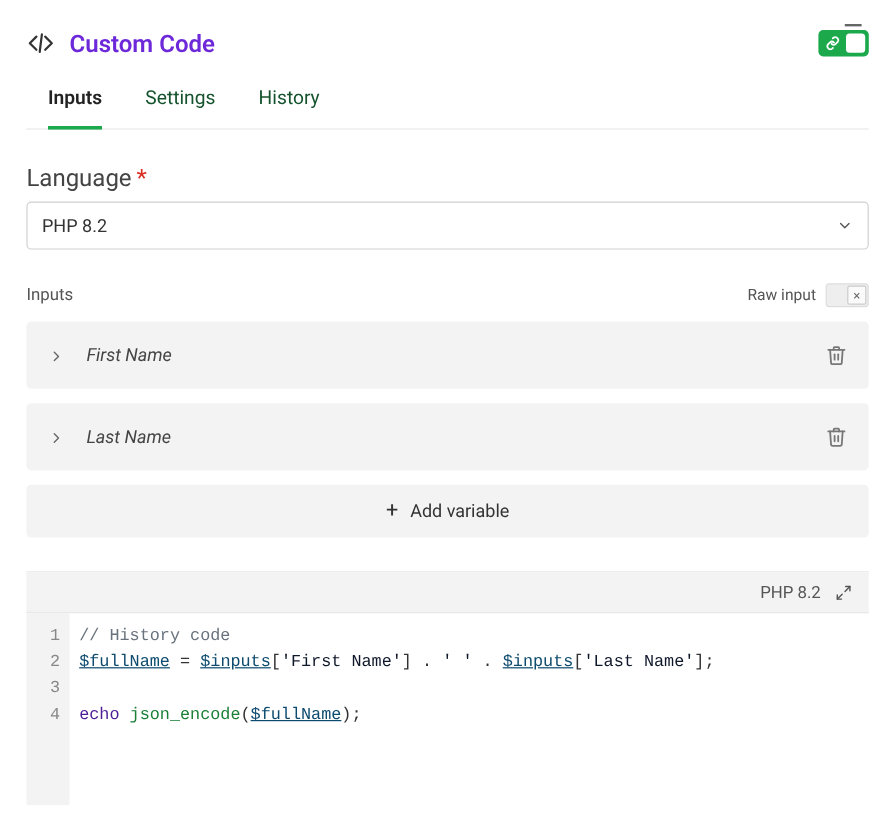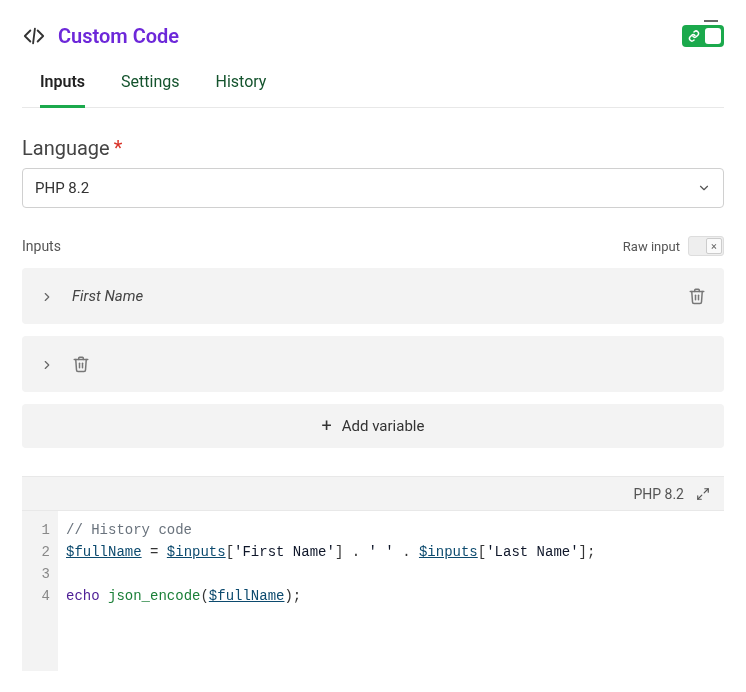--- a/index.html
+++ b/index.html
@@ -240,20 +240,21 @@
       </svg>
     </span>
   </div>
 
   <div class="var-item">
     <span class="var-chevron">
       <svg viewBox="0 0 24 24" width="14" height="14" fill="none" stroke="#666" stroke-width="2" stroke-linecap="round" stroke-linejoin="round">
         <polyline points="9 18 15 12 9 6"></polyline>
       </svg>
     </span>
+    <span class="var-name">Last Name</span>
     <span class="trash">
       <svg viewBox="0 0 24 24" width="18" height="18" fill="none" stroke="#777" stroke-width="2" stroke-linecap="round" stroke-linejoin="round">
         <polyline points="3 6 5 6 21 6"></polyline>
         <path d="M19 6l-1 14a2 2 0 0 1-2 2H8a2 2 0 0 1-2-2L5 6"></path>
         <path d="M10 11v6"></path>
           <path d="M14 11v6"></path>
         <path d="M9 6V4a1 1 0 0 1 1-1h4a1 1 0 0 1 1 1v2"></path>
       </svg>
     </span>
   </div>

